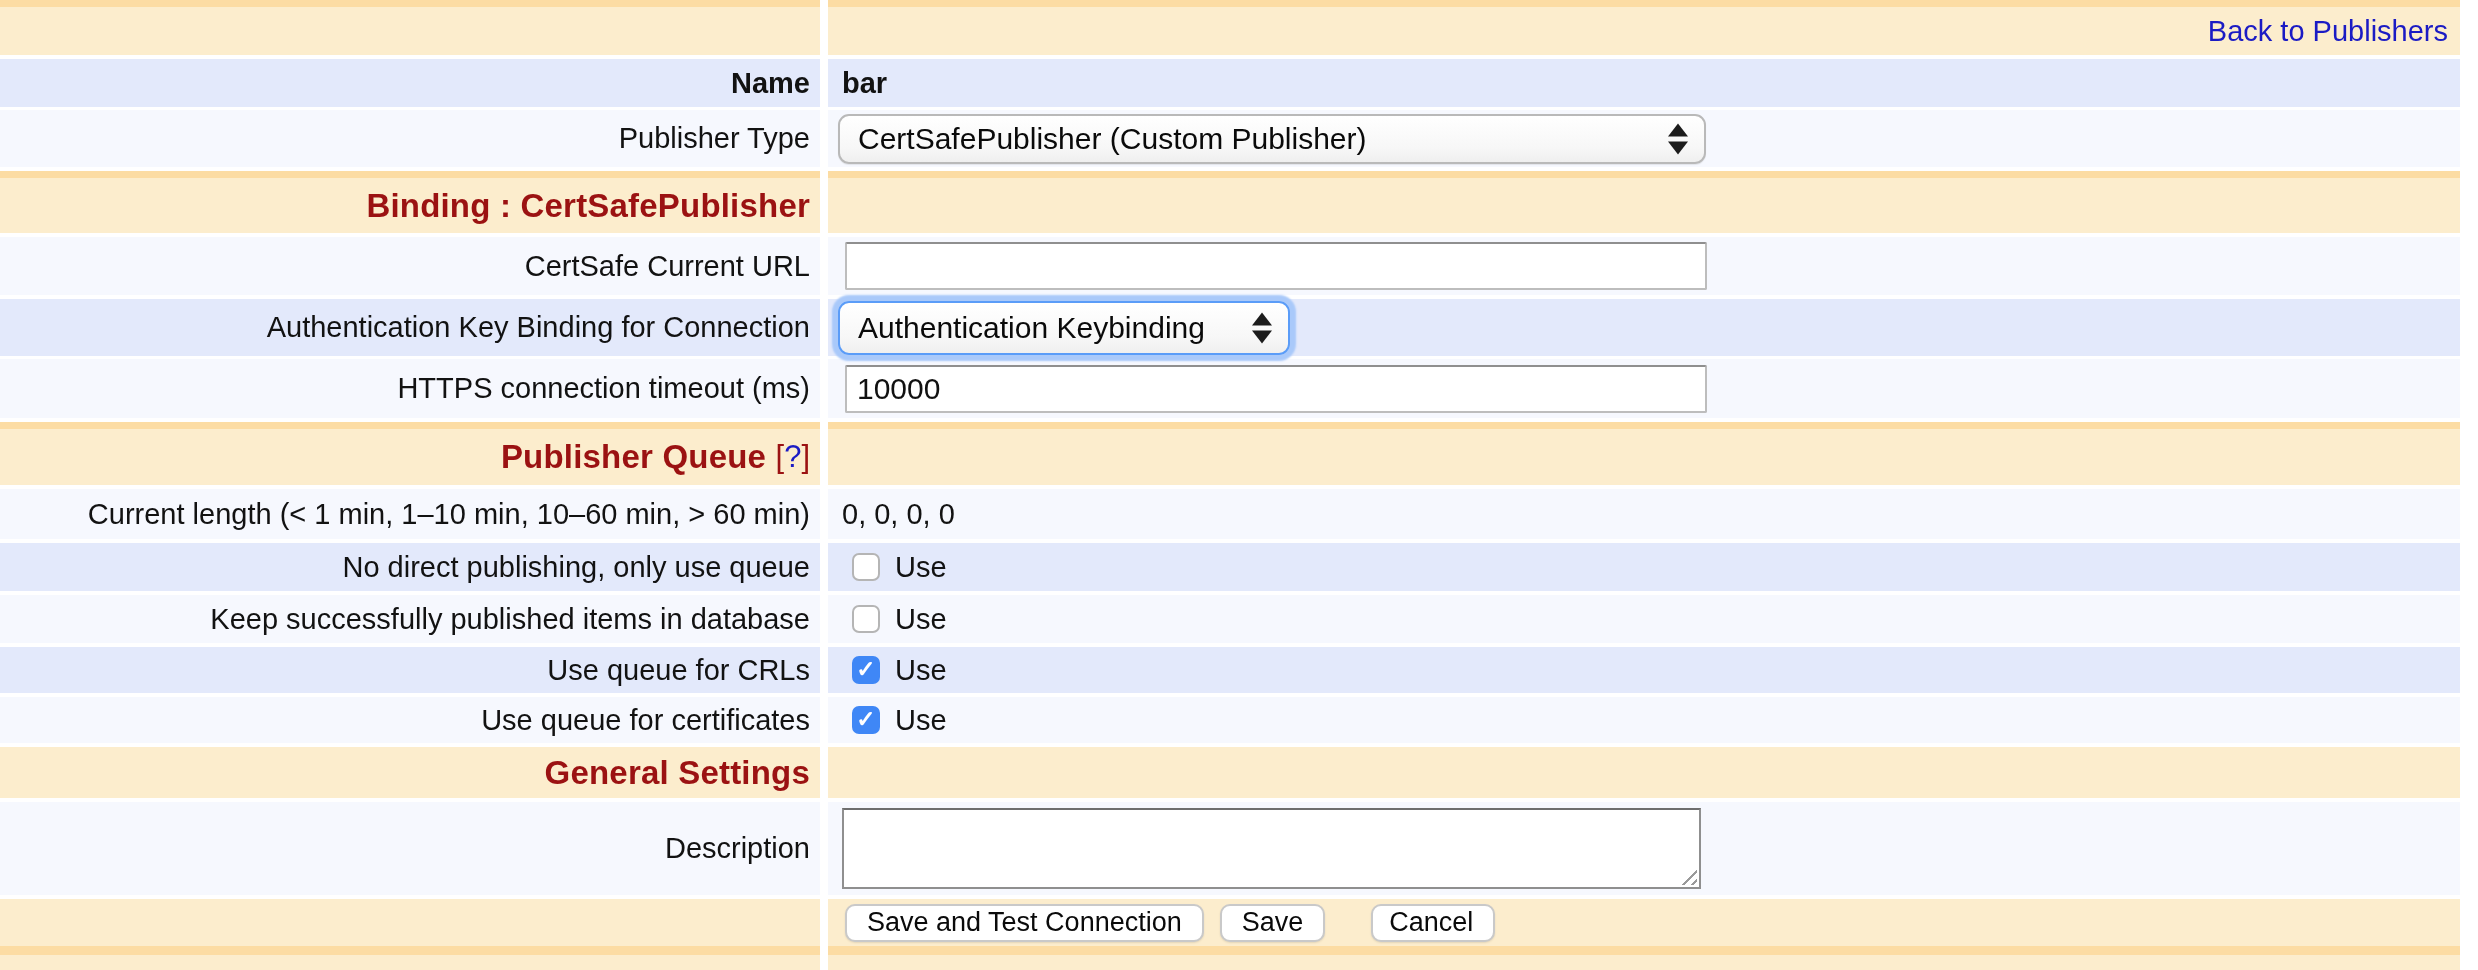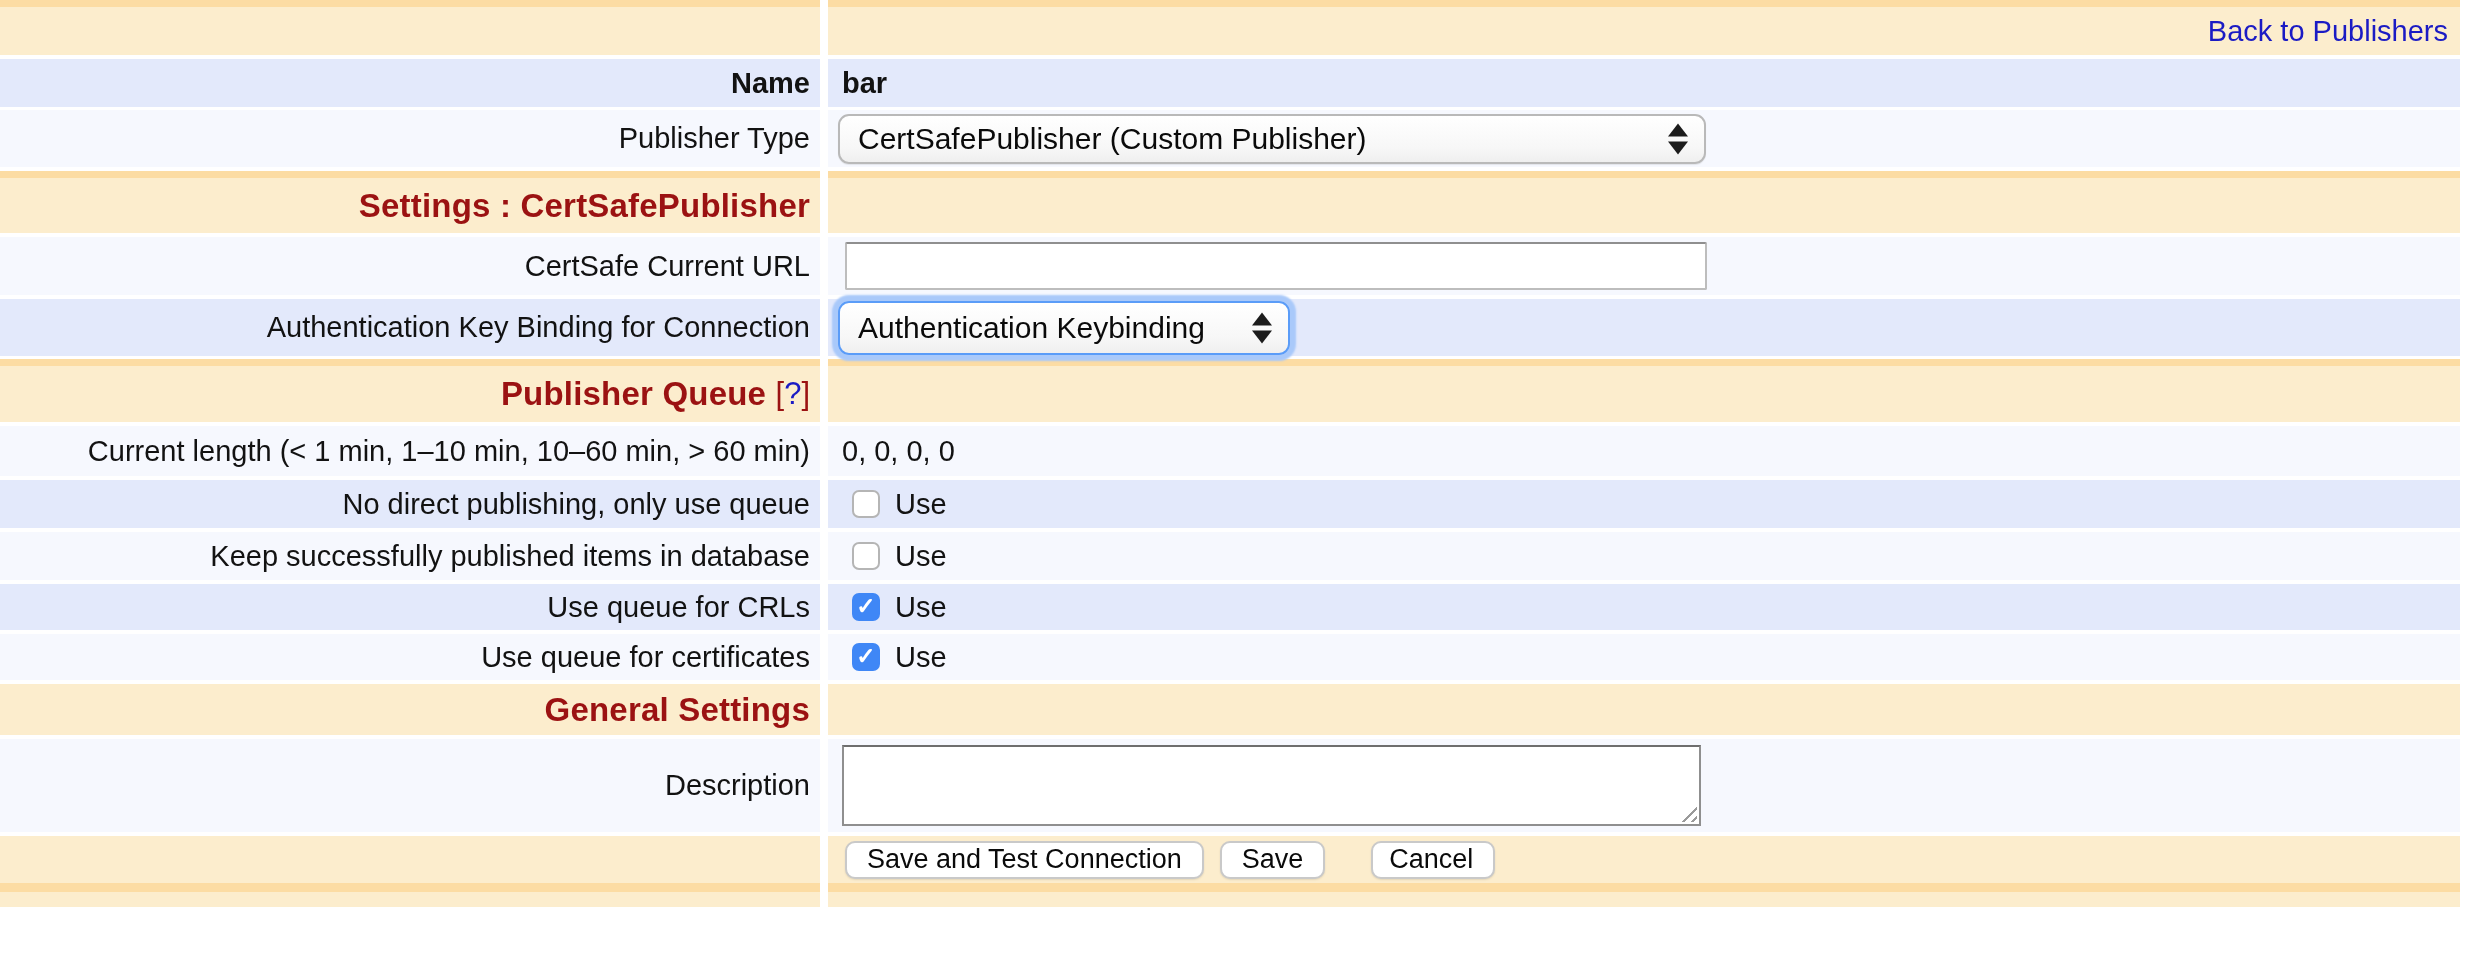--- a/index.html
+++ b/index.html
@@ -138,21 +138,21 @@
         </div>
       </div>
     </div>
 
     <div class="row strip h7">
       <div class="cell"></div>
         <div class="cell gapcol"></div>
         <div class="cell"></div>
     </div>
     <div class="row tan h55 mb4">
-      <div class="cell label sect">Settings : CertSafePublisher</div>
+      <div class="cell label sect">Binding : CertSafePublisher</div>
       <div class="cell gapcol"></div>
       <div class="cell"></div>
     </div>
 
     <div class="row lite h58 mb4">
       <div class="cell label">CertSafe Current URL</div>
       <div class="cell gapcol"></div>
       <div class="cell value">
         <input class="txt" type="text" value="" style="">
       </div>
@@ -165,20 +165,27 @@
         <div class="sel sel-auth focused">
           <span class="seltext">Authentication Keybinding</span>
           <span class="arrows">
               <span class="tri-up"></span>
               <span class="tri-down"></span>
             </span>
         </div>
       </div>
     </div>
 
+    <div class="row lite h59 mb4">
+      <div class="cell label">HTTPS connection timeout (ms)</div>
+      <div class="cell gapcol"></div>
+      <div class="cell value">
+        <input class="txt" type="text" value="10000" style="">
+      </div>
+    </div>
 
     <div class="row strip h7">
       <div class="cell"></div>
         <div class="cell gapcol"></div>
         <div class="cell"></div>
     </div>
     <div class="row tan h56 mb4">
       <div class="cell label">
         <span class="sect">Publisher Queue</span>
         <span class="sect">&nbsp;</span>

